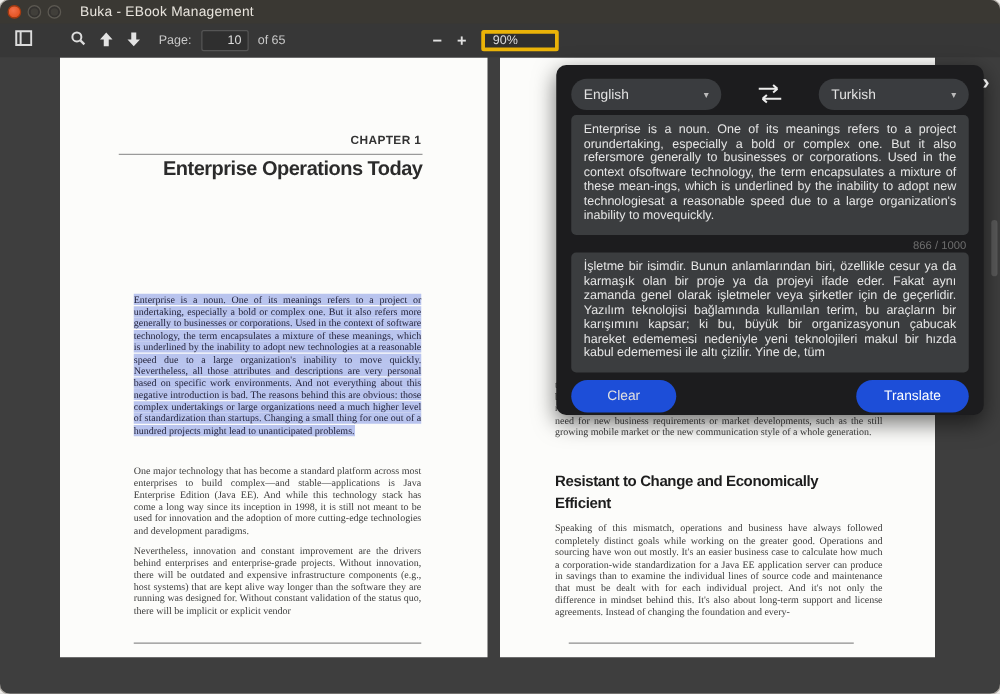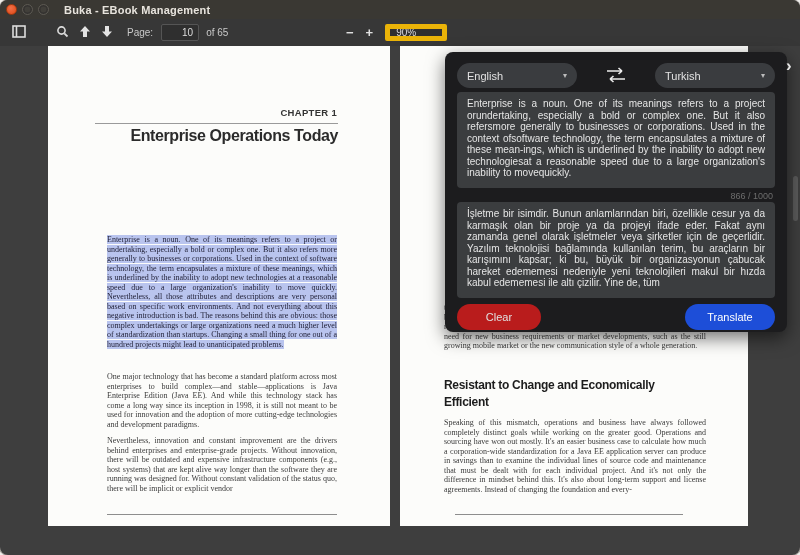--- a/index.html
+++ b/index.html
@@ -5,21 +5,21 @@
   * { margin:0; padding:0; box-sizing:border-box; }
   html,body { width:800px; height:555px; background:#efedea; font-family:"Liberation Sans", sans-serif; }
   .window { position:relative; width:800px; height:555px; border-radius:8px; overflow:hidden;
             background:#3e3e3e; box-shadow:0 0 0 1px #aaa6a0; }
 
   
   .titlebar { height:19px; background:#3a3833; display:flex; align-items:center; padding-left:6px; }
   .tb-btn { width:11px; height:11px; border-radius:50%; margin-right:5px; cursor:pointer; }
   .tb-close { background:radial-gradient(circle at 40% 35%, #f27049, #dd4814); border:1px solid #a53a10; }
   .tb-min, .tb-max { background:#413f3a; border:1px solid #5c5952; box-shadow:inset 0 0 0 1.5px #343230; }
-  .tb-title { color:#e8e4dd; font-size:11px; font-weight:bold; margin-left:10px; letter-spacing:.2px; }
+  .tb-title { color:#e8e4dd; font-size:11px; font-weight:normal; margin-left:10px; letter-spacing:.2px; }
 
   
   .header { position:relative; height:29px; background:#2b2b2b; }
   .back-btn { position:absolute; left:16px; top:3px; width:28px; height:23px; cursor:pointer; }
   .logo { position:absolute; left:50%; top:4px; transform:translateX(-52%); display:flex; align-items:center; gap:7px; }
   .logo-text { color:#f2f2f2; font-size:15px; font-weight:bold; letter-spacing:2px; }
   .slider { position:absolute; right:58px; top:13px; width:56px; height:2px; background:#6d6d6d; border-radius:1px; cursor:pointer; }
   .slider-knob { position:absolute; right:8px; top:-4px; width:10px; height:10px; border-radius:50%; background:#3f6ff2; }
   .translate-toggle { position:absolute; right:20px; top:4px; width:22px; height:22px; background:#f2f2f2; border-radius:4px;
                       display:flex; align-items:center; justify-content:center; cursor:pointer; }
@@ -32,21 +32,21 @@
   .st-icon { cursor:pointer; display:flex; align-items:center; justify-content:center; }
   .sidebar-toggle { margin-left:12px; }
   .search-btn { margin-left:30px; }
   .arrow-btn { margin-left:10px; font-size:12px; color:#e3e3e3; }
   .page-label { margin-left:14px; font-size:10px; color:#c9c9c9; }
   .page-input { margin-left:8px; width:38px; height:17px; background:#2f2f2f; border:1px solid #555; border-radius:2px;
                 color:#ddd; font-size:10px; text-align:right; padding-right:5px; font-family:"Liberation Sans",sans-serif; }
   .page-total { margin-left:7px; font-size:10px; color:#c9c9c9; }
   .zoom-group { position:absolute; left:340px; top:0; height:27px; display:flex; align-items:center; }
   .zoom-minus,.zoom-plus { font-size:13px; font-weight:bold; color:#e0e0e0; cursor:pointer; padding:0 6px; }
-  .zoom-input { margin-left:6px; width:62px; height:17px; background:#2f2f2f; border:5px solid #eab308; border-radius:2px;
+  .zoom-input { margin-left:6px; width:62px; height:17px; background:#2f2f2f; border:3px solid #eab308; border-radius:2px;
                 color:#ddd; font-size:10px; padding-left:6px; font-family:"Liberation Sans",sans-serif; }
 
   
   .content { position:relative; height:480px; background:#3e3e3e; overflow:hidden; }
   .page { position:absolute; top:0; bottom:0; background:#fcfcfa; }
   .page-left { left:48px; width:342px; }
   .page-right { left:400px; width:348px; }
   .book-serif { font-family:"Liberation Serif", serif; font-size:8px; line-height:9.5px; text-align:justify; color:#3a3a3a; position:absolute; }
   .chapter-label { position:absolute; top:61px; right:53px; font-size:9.5px; font-weight:bold; color:#333; letter-spacing:.3px;text-align:center; }
   .chapter-rule { position:absolute; top:77px; left:47px; right:52px; height:1px; background:#9a9a9a; }
@@ -64,21 +64,21 @@
   .lang-source { left:12px; } .lang-target { left:210px; }
   .lang-caret { margin-left:auto; font-size:8px; color:#bbb; }
   .swap-btn { position:absolute; left:157px; top:13px; width:28px; height:20px; cursor:pointer; }
   .ta { position:absolute; left:12px; width:318px; height:96px; background:#3b3d3f; border:none; border-radius:4px;
         resize:none; overflow:hidden; padding:6px 10px; color:#e5e5e5; font-size:10px; line-height:11.5px;
         text-align:justify; font-family:"Liberation Sans",sans-serif; outline:none; }
   .ta-source { top:40px; } .ta-target { top:150px; }
   .char-counter { position:absolute; top:139px; right:14px; font-size:9px; color:#6d6d6d; }
   .btn { position:absolute; top:252px; height:26px; border-radius:14px; font-size:11px; display:flex; align-items:center;
          justify-content:center; cursor:pointer; }
-  .btn-clear { left:12px; width:84px; background:#b91c1c; color:#e0e0e0; }
+  .btn-clear { left:12px; width:84px; background:#1d4ed8; color:#e0e0e0; }
   .btn-translate { right:12px; width:90px; background:#1d4ed8; color:#fff; }
 
   .chevron-right { position:absolute; left:786px; top:56px; z-index:20; color:#e6e6e6; font-size:17px; font-weight:bold; cursor:pointer; }
 </style>
 </head>
 <body>
 
 <div class="window">
 
   <div class="titlebar">

